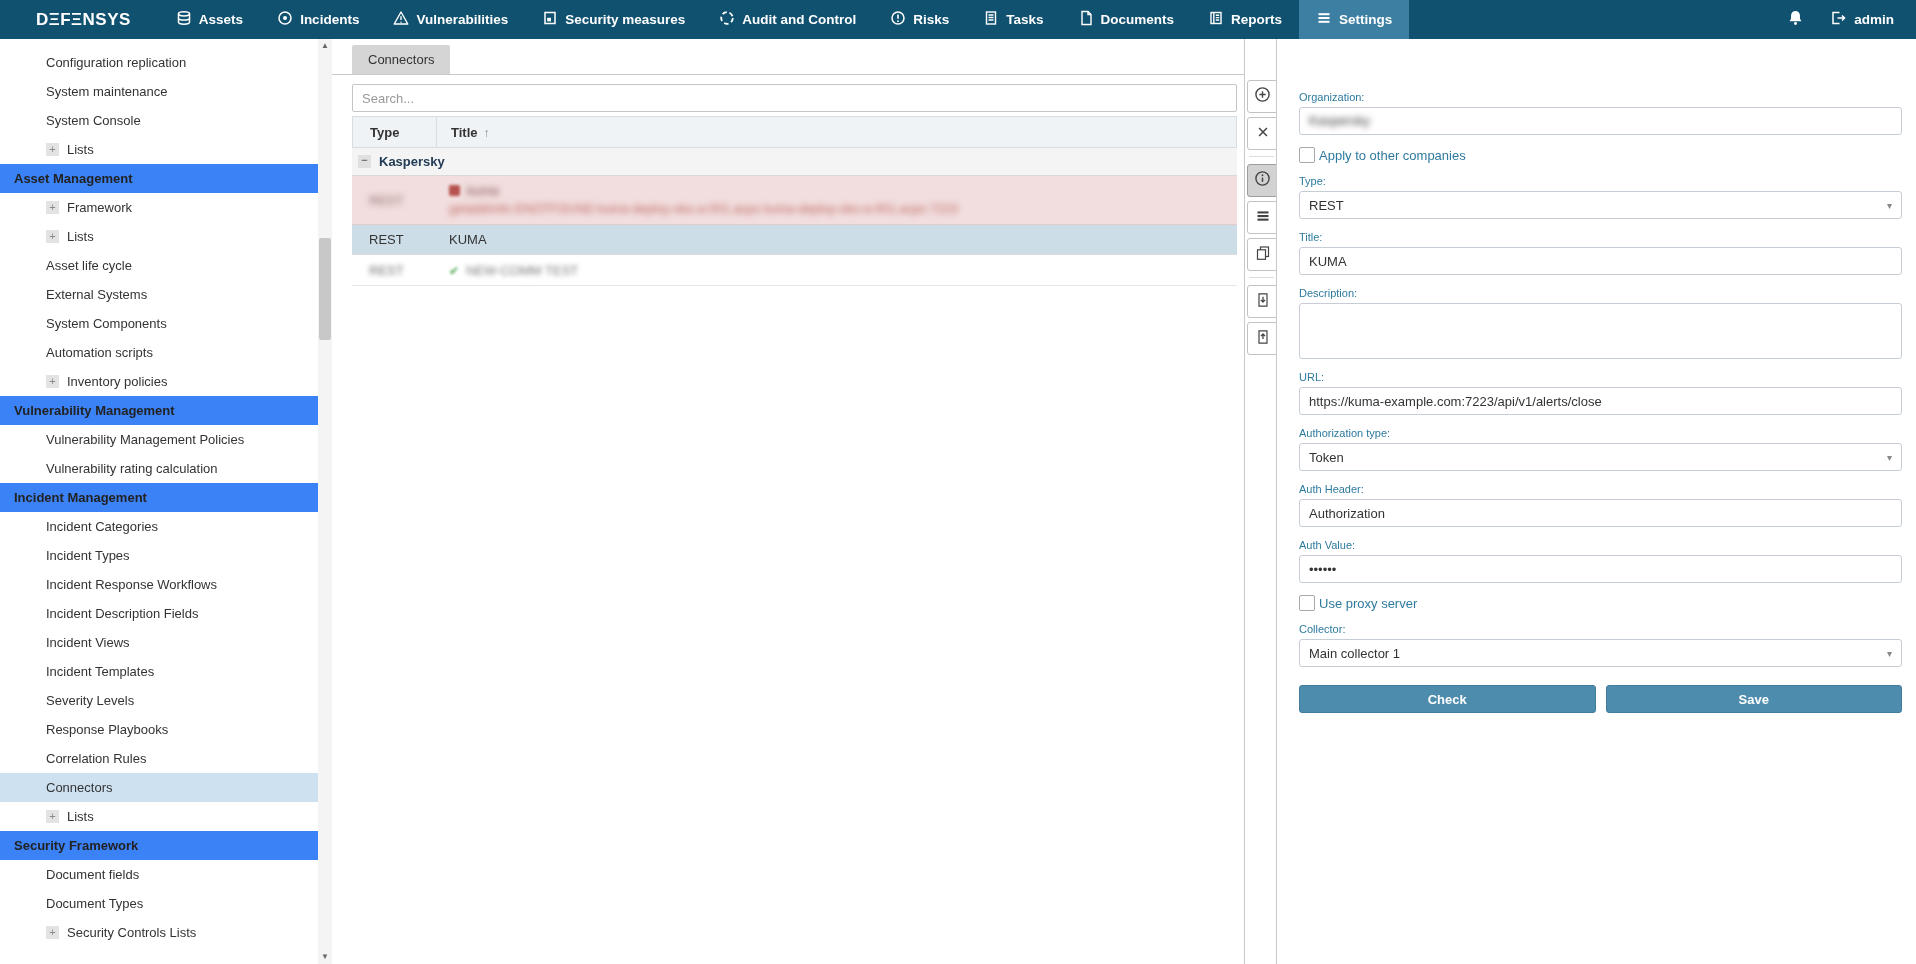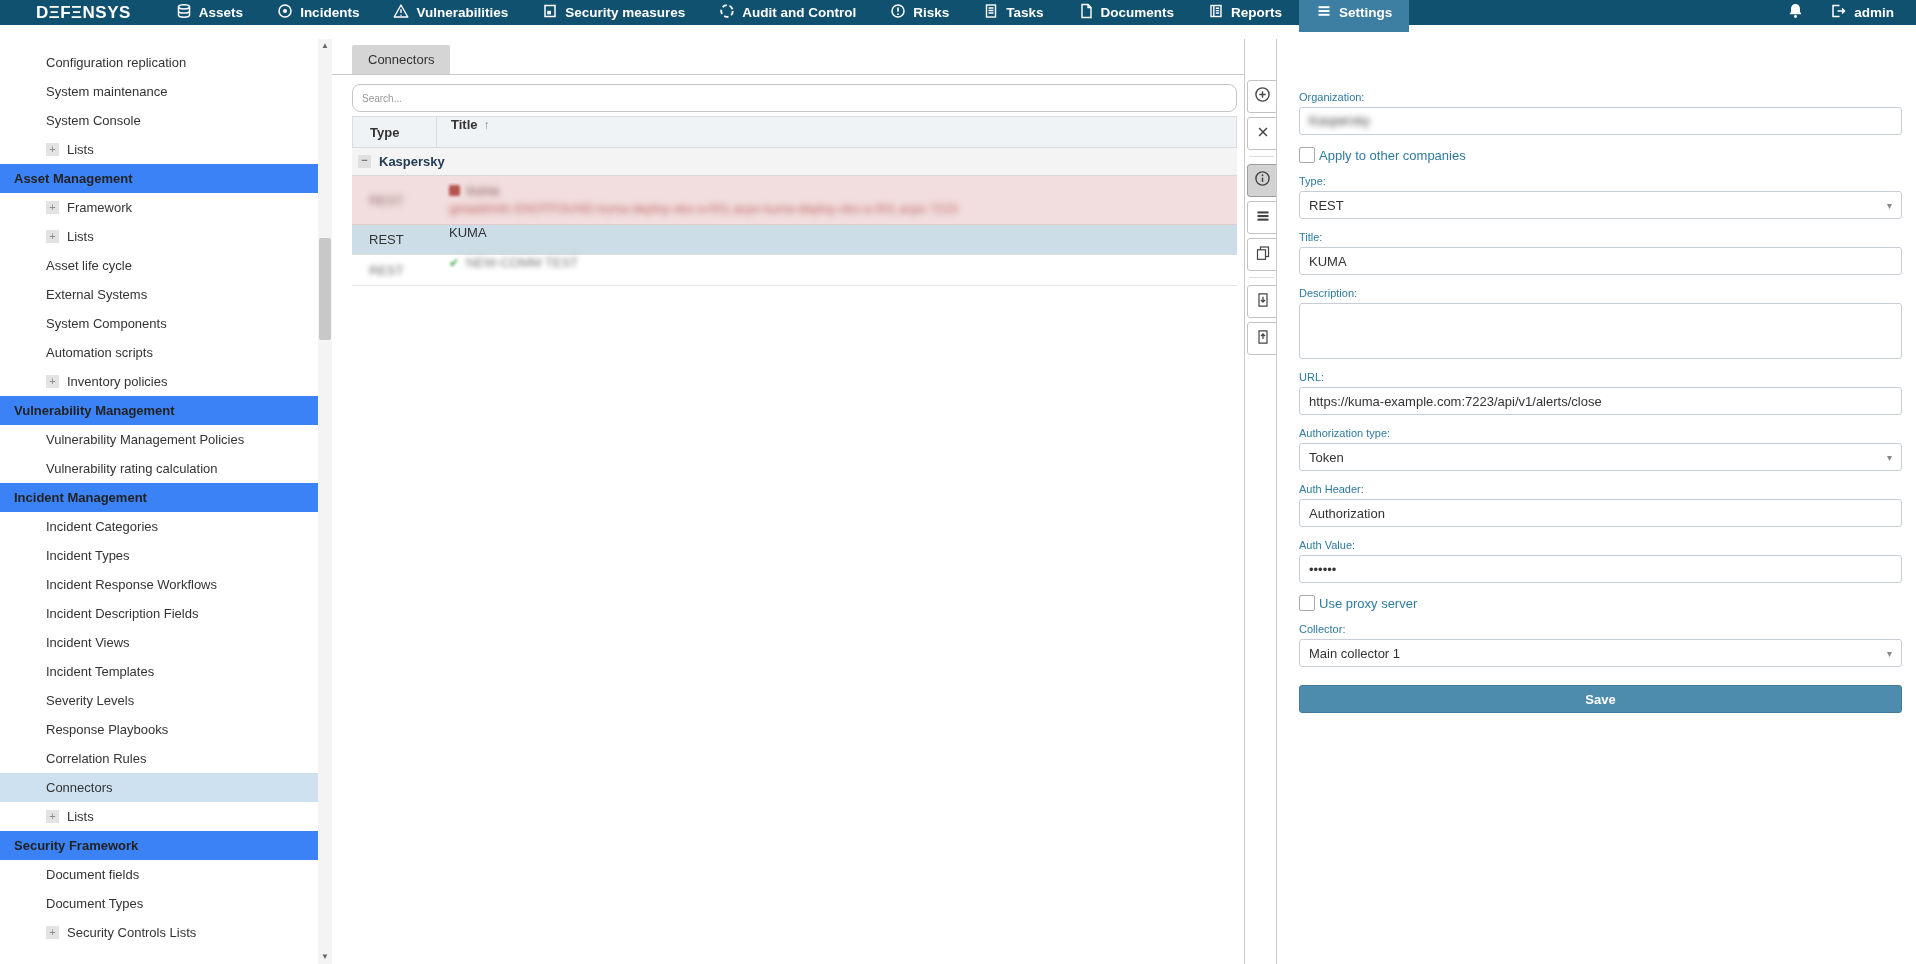--- a/index.html
+++ b/index.html
@@ -1,20 +1,20 @@
 <!DOCTYPE html>
 <html><head>
 <meta charset="utf-8">
 <style>
   html,body{margin:0;padding:0}
   body{width:1916px;height:964px;position:relative;overflow:hidden;background:#fff;
        font-family:"Liberation Sans",sans-serif;-webkit-font-smoothing:antialiased}
 
   
-  .nav{position:absolute;top:0;left:0;right:0;height:25px;background:#115170;display:flex;align-items:center;color:#fff}
+  .nav{position:absolute;top:0;left:0;right:0;height:39px;background:#115170;display:flex;align-items:center;color:#fff}
   .logo{font-weight:bold;font-size:17px;letter-spacing:.5px;margin-left:36px;white-space:nowrap}
   .nav-items{display:flex;align-items:center;height:39px;margin-left:28px}
   .nav-item{display:flex;align-items:center;gap:7px;font-weight:bold;font-size:13.5px;height:39px;padding:0 17px;cursor:pointer;white-space:nowrap}
   .nav-item.active{background:#3d7fa3}
   .nav-item svg{flex:none}
   .nav-right{margin-left:auto;display:flex;align-items:center;gap:26px;margin-right:22px}
   .admin{display:flex;align-items:center;gap:8px;font-weight:bold;font-size:13.5px}
 
   
   .sidebar{position:absolute;top:39px;left:0;width:332px;bottom:0;background:#fff;padding-top:9px;box-sizing:border-box;overflow:hidden}
@@ -24,24 +24,24 @@
   .plus{display:inline-block;width:13px;height:13px;background:#e3e3e3;color:#8a8a8a;line-height:12px;text-align:center;font-size:11px;margin-right:8px;vertical-align:1px}
   .sb-bar{position:absolute;top:39px;left:318px;width:14px;bottom:0;background:#f4f4f4}
   .sb-arrow{position:absolute;left:0;width:14px;height:14px;color:#666;font-size:8px;text-align:center;line-height:14px;cursor:pointer}
   .sb-arrow.up{top:0}.sb-arrow.down{bottom:0}
   .sb-thumb{position:absolute;left:1px;top:199px;width:12px;height:102px;background:#c8c8c8;border-radius:2px;cursor:pointer}
 
   
   .mid{position:absolute;top:39px;left:332px;width:913px;bottom:0;border-right:1px solid #c9c9c9;box-sizing:border-box}
   .tab-row{height:35px;border-bottom:1px solid #c9c9c9;position:relative}
   .tab{position:absolute;left:20px;top:6px;bottom:0;background:#d5d5d5;padding:0 16px;line-height:29px;font-size:13px;color:#333;border-radius:2px 2px 0 0;cursor:pointer}
-  .search{display:block;margin:9px 7px 0 20px;width:885px;height:28px;box-sizing:border-box;border:1px solid #c5c5c5;border-radius:8px;padding:0 9px;font-size:10px;color:#333;outline:none}
+  .search{display:block;margin:9px 7px 0 20px;width:885px;height:28px;box-sizing:border-box;border:1px solid #c5c5c5;border-radius:2px;padding:0 9px;font-size:13px;color:#333;outline:none}
   .search::placeholder{color:#999}
   .tbl{margin:4px 7px 0 20px;font-size:13px;color:#333}
-  .tr{display:flex;border-bottom:1px solid #dcdcdc;align-items:flex-start;cursor:pointer}
+  .tr{display:flex;border-bottom:1px solid #dcdcdc;align-items:center;cursor:pointer}
   .th-row{background:#f0f3f6;border:1px solid #d9dde1;height:30px;font-weight:bold;cursor:default}
   .c-type{width:66px;flex:none;padding-left:17px;box-sizing:content-box;align-self:stretch;display:flex;align-items:center}
   .th-row .c-type{border-right:1px solid #d9dde1}
   .c-title{flex:1;padding-left:14px;min-width:0}
   .sort{color:#8a8a8a;margin-left:6px;font-size:12px}
   .group-row{background:#f4f4f4;height:27px;display:flex;align-items:center;border-bottom:1px solid #d9d9d9;font-weight:bold;color:#223c55;cursor:pointer}
   .minus{display:inline-block;width:13px;height:13px;background:#e0e0e0;color:#777;line-height:11px;text-align:center;font-size:11px;margin:0 8px 0 6px}
   .row-error{background:#f2dede;border-bottom:1px solid #e4caca}
   .row-error .c-type{color:#8d6a6a}
   .err-title{display:flex;align-items:center;gap:7px;margin:7px 0 4px}
@@ -339,15 +339,16 @@
     <span>Use proxy server</span>
   </div>
 
   <div class="fl">Collector:</div>
   <div class="fsel">
       <span>Main collector 1</span>
       <span class="caret">▾</span>
     </div>
 
   <div class="btns">
+    <button class="btn">Check</button>
     <button class="btn">Save</button>
   </div>
 </div>
 
 </body></html>

